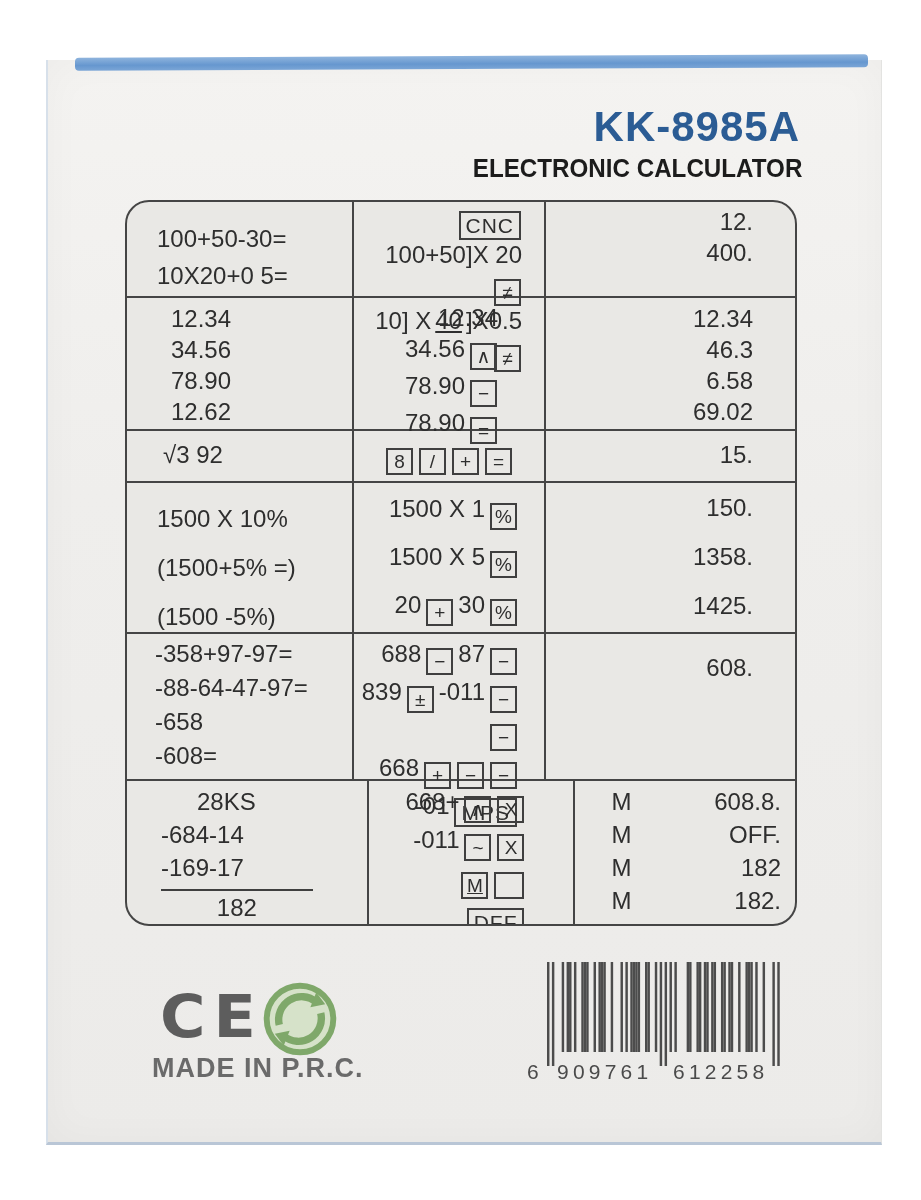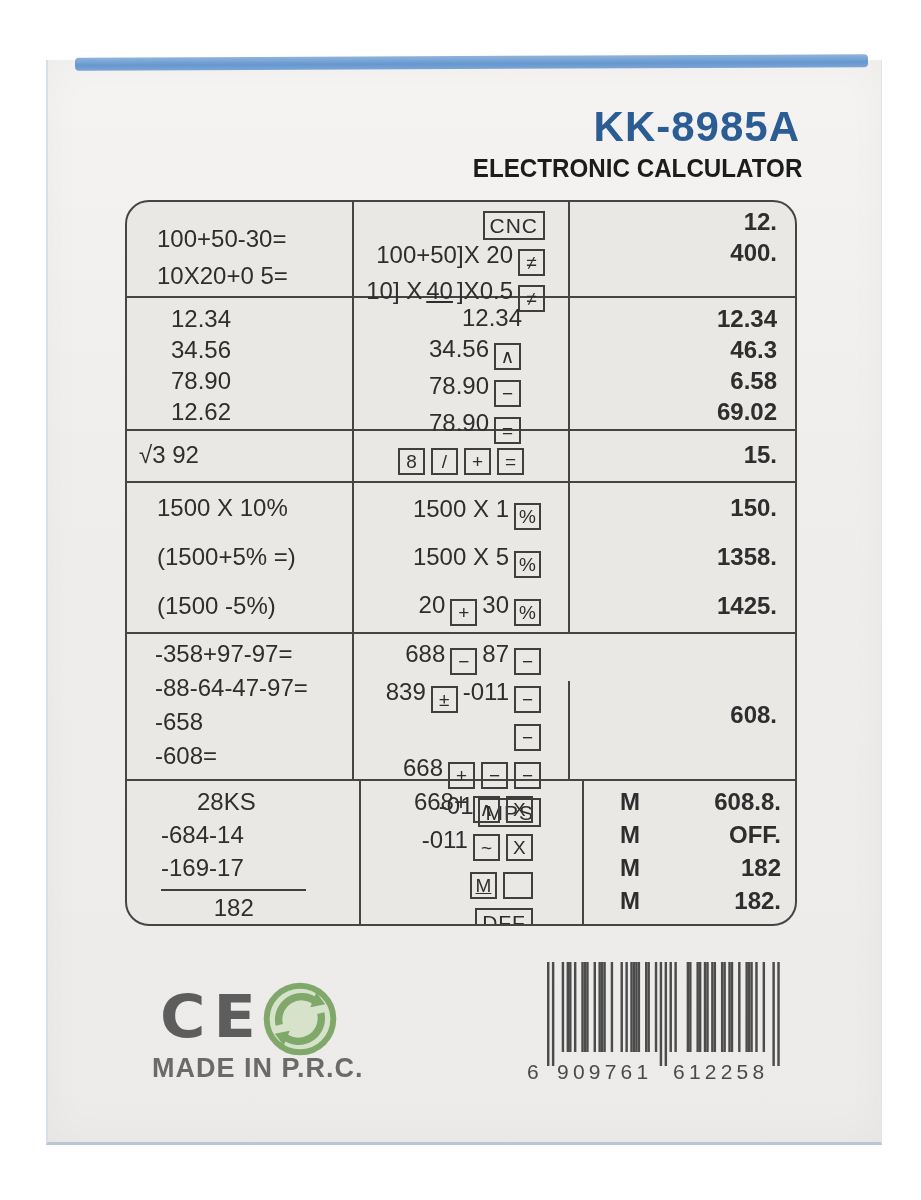--- a/index.html
+++ b/index.html
@@ -34,49 +34,49 @@
   
   .ctable{
     position:absolute;left:125px;top:200px;width:668px;
     border:2px solid #454545;border-radius:24px;overflow:hidden;
     background:#e9e8e5;font-size:24px;
   }
   .trow{display:flex;border-top:2px solid #454545;}
   .trow:first-child{border-top:none;border-radius:15px;}
   .tcell{box-sizing:border-box;}
   .lcell{width:225px;text-align:left;}
-  .mcell{width:216px;border-left:2px solid #454545;text-align:right;}
-  .rcell{width:223px;border-left:2px solid #454545;text-align:right;padding-right:14px;font-weight:bold;}
+  .mcell{width:192px;border-left:2px solid #454545;text-align:right;}
+  .rcell{width:223px;border-left:2px solid #454545;text-align:right;padding-right:14px;}
   .seg-text{margin:0 2px;}
   .seg-text.u{text-decoration:underline;}
   .key{
     display:inline-block;min-width:27px;height:27px;line-height:24px;
     border:2px solid #3f3f3f;text-align:center;font-size:19px;
     margin:0 3px;vertical-align:-6px;box-sizing:border-box;padding:0 2px;
   }
   .key.wide{min-width:auto;padding:0 5px;font-size:21px;letter-spacing:1px;height:29px;line-height:26px;}
   .key.empty{width:30px;}
   .key.ku{text-decoration:underline;}
   .overline{border-top:2px solid #3f3f3f;width:80%;margin-top:5px;text-align:center;}
   
   .r0{height:94px;}  .r0 .lcell{padding:18px 0 0 30px;} .r0 .lline{line-height:37px;}
                      .r0 .mcell{padding:2px 20px 0 0;}  .r0 .mline{line-height:30px;}
                      .r0 .rcell{padding-top:4px;}       .r0 .rline{line-height:31px;}
   .r1{height:131px;} .r1 .lcell{padding:5px 0 0 44px;}  .r1 .lline{line-height:31px;}
                      .r1 .mcell{padding:4px 44px 0 0;}  .r1 .mline{line-height:31px;}
                      .r1 .rcell{padding-top:5px;}       .r1 .rline{line-height:31px;}
-  .r2{height:50px;}  .r2 .lcell{padding-left:12px;}     .r2 .lline{line-height:48px;}
+  .r2{height:50px;}  .r2 .lcell{padding-left:36px;}     .r2 .lline{line-height:48px;}
                      .r2 .mcell{text-align:center;padding:0;} .r2 .mline{line-height:46px;}
                      .r2 .rline{line-height:48px;}
-  .r3{height:149px;} .r3 .lcell{padding:0 0 0 30px;}    .r3 .lline{line-height:49px;}
+  .r3{height:149px;} .r3 .lcell{padding:11px 0 0 30px;}    .r3 .lline{line-height:49px;}
                      .r3 .mcell{padding:2px 24px 0 0;}  .r3 .mline{line-height:48px;}
                      .r3 .rline{line-height:49px;}
   .r4{height:145px;} .r4 .lcell{padding:3px 0 0 28px;}  .r4 .lline{line-height:34px;}
                      .r4 .mcell{padding:3px 24px 0 0;}  .r4 .mline{line-height:34px;}
-                     .r4 .rcell{padding-top:14px;margin-top:47px;}      .r4 .rline{line-height:39px;}
+                     .r4 .rcell{padding-top:14px;}      .r4 .rline{line-height:39px;}
   .r5{height:143px;gap:16px;} .r5 .lcell{padding:4px 0 0 34px;}  .r5 .lline{line-height:33px;}
                      .r5 .lcell .lline:nth-child(1){padding-left:36px;}
                      .r5 .mcell{padding:4px 30px 0 0;}  .r5 .mline{line-height:33px;}
                      .r5 .rcell{padding:4px 14px 0 0;}
                      .r5 .rline{line-height:33px;display:flex;justify-content:space-between;padding-left:36px;}
   
   .ce-mark{
     position:absolute;left:160px;top:980px;
     font-size:62px;font-weight:bold;color:#5d5d5d;letter-spacing:8px;
     font-family:"DejaVu Sans",sans-serif;transform:scaleY(0.95);

